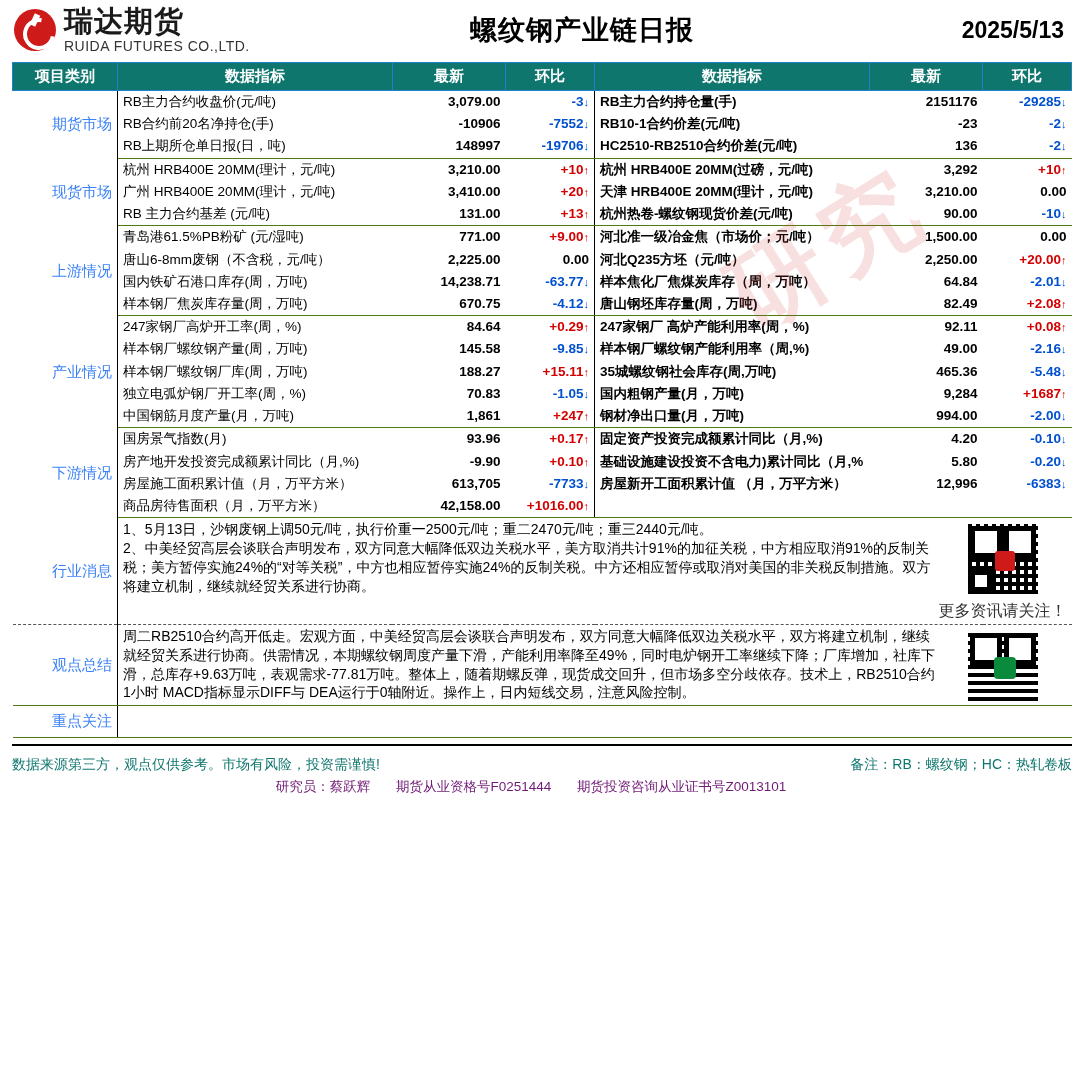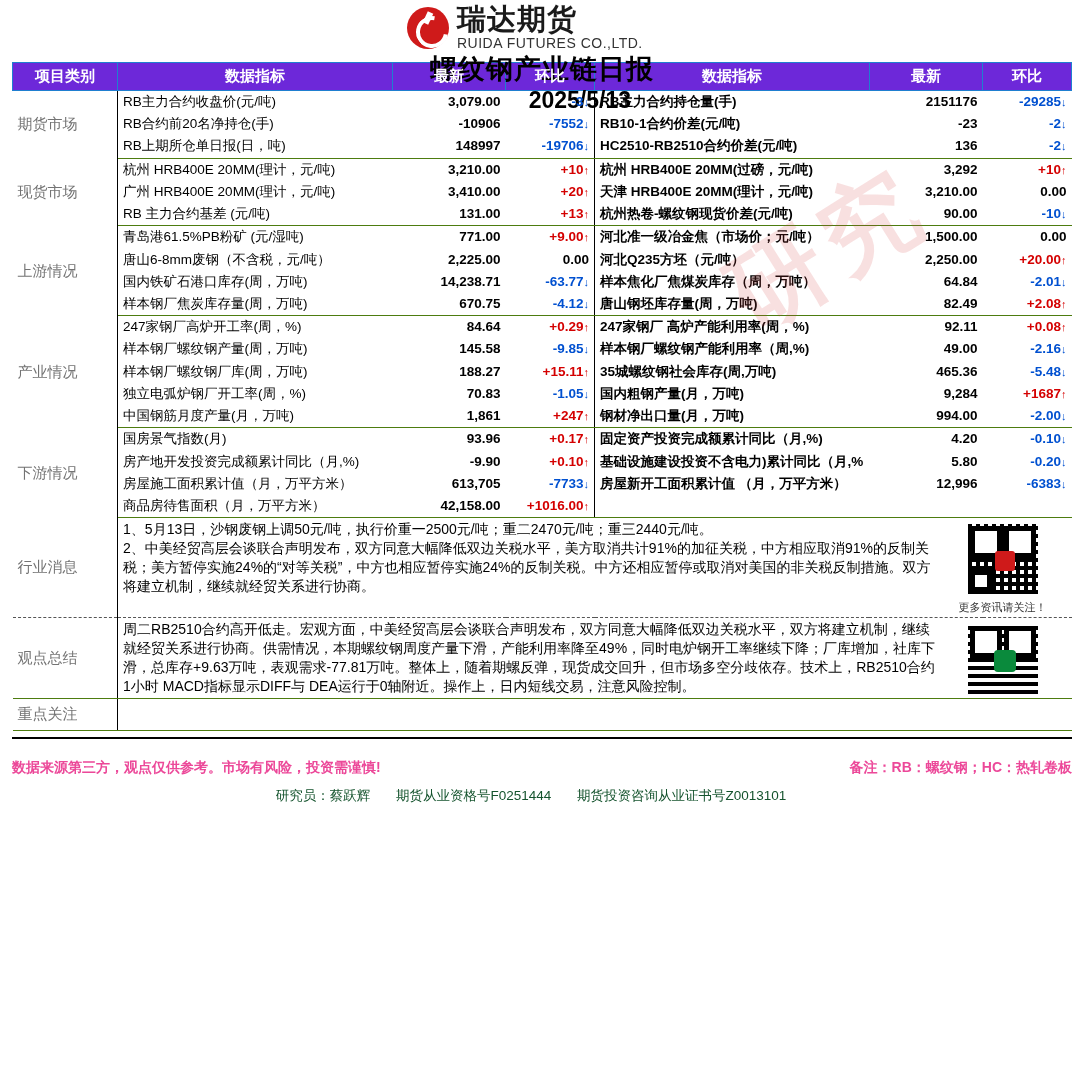--- a/index.html
+++ b/index.html
@@ -15,21 +15,20 @@
     overflow: hidden;
     background: #fff;
   }
 
   
   .header {
     display: flex;
     align-items: center;
     padding: 4px 14px 6px 14px;
     height: 62px;
-    flex-direction: column;
   }
   .logo-wrap { display: flex; align-items: center; gap: 8px; width: 270px; }
   .logo-mark {
     width: 42px; height: 42px; border-radius: 50%;
     background: #cf1a1a;
     position: relative;
     flex: none;
   }
   .logo-mark::before {
     content: "";
@@ -77,37 +76,37 @@
     border-collapse: collapse;
     font-size: 13.5px;
     table-layout: fixed;
   }
   table.main td, table.main th {
     padding: 2px 5px;
     vertical-align: middle;
     line-height: 1.35;
   }
   thead th {
-    background: #6d28d9;
+    background: #0f766e;
     color: #fff;
     font-weight: bold;
     font-size: 15px;
     text-align: center;
     height: 28px;
     border: 1px solid #1f7fd0;
   }
   .col-cat { width: 104px; }
   .col-ind { width: 272px; }
   .col-val { width: 112px; }
   .col-chg { width: 88px; }
 
   td.cat {
-    text-align: left;
+    text-align: right;
     font-size: 15px;
-    color: #737373;
+    color: #3b82f6;
     border-right: 1px solid #000;
   }
   td.ind { text-align: left; color: #000; }
   td.val { text-align: right; font-weight: bold; color: #000; padding-right: 8px;}
   td.chg { text-align: right; font-weight: bold; padding-right: 6px; }
   td.mid-ind { text-align: left; color: #000; border-left: 1px solid #000; font-weight: bold; }
 
   .up { color: #d40000; }
   .down { color: #0050d0; }
   .flat { color: #000; }
@@ -153,21 +152,21 @@
   .qr::after { right: 2px; top: 2px; }
   .qr-center {
     position: absolute; left: 27px; top: 27px;
     width: 20px; height: 20px; background: #cf1a1a; border-radius: 3px;
     z-index: 3;
   }
   .qr-corner3 {
     position: absolute; left: 2px; bottom: 2px;
     width: 22px; height: 22px; border: 5px solid #000; background: #fff;
   }
-  .qr-caption { font-size: 11px; color: #333; margin-top: 4px; }
+  .qr-caption { font-size: 16px; color: #333; margin-top: 4px; }
   .qr2 {
     width: 74px; height: 74px;
     background:
       repeating-linear-gradient(0deg, #000 0 4px, #fff 4px 8px),
       repeating-linear-gradient(90deg, #000 0 4px, #fff 4px 8px);
     position: relative; border: 2px solid #fff;
   }
   .qr2::before, .qr2::after {
     content: ""; position: absolute; width: 22px; height: 22px;
     border: 5px solid #000; background: #fff;
@@ -181,28 +180,28 @@
 
   .focus-row td { height: 32px; }
 
   
   .footer-note {
     display: flex;
     justify-content: space-between;
     width: 1060px;
     margin: 6px 12px 0 12px;
     font-size: 14px;
-    font-weight: bold;
-    color: #ec4899;
+    font-weight: normal;
+    color: #0f766e;
     border-top: 2px solid #000;
-    padding-top: 20px;
+    padding-top: 10px;
   }
   .researcher {
-    width: 1060px; margin: 10px 12px 0 12px;
-    text-align: center; font-size: 13.5px; color: #14532d;
+    width: 1060px; margin: 4px 12px 0 12px;
+    text-align: center; font-size: 13.5px; color: #701a75;
   }
   .researcher span { margin-right: 22px; }
   .disclaimer {
     width: 1060px; margin: 26px 12px 0 12px;
     font-size: 13px; color: #000; line-height: 1.6;
   }
   .disclaimer .dtitle { margin-bottom: 4px; }
 
   
   .watermark {

